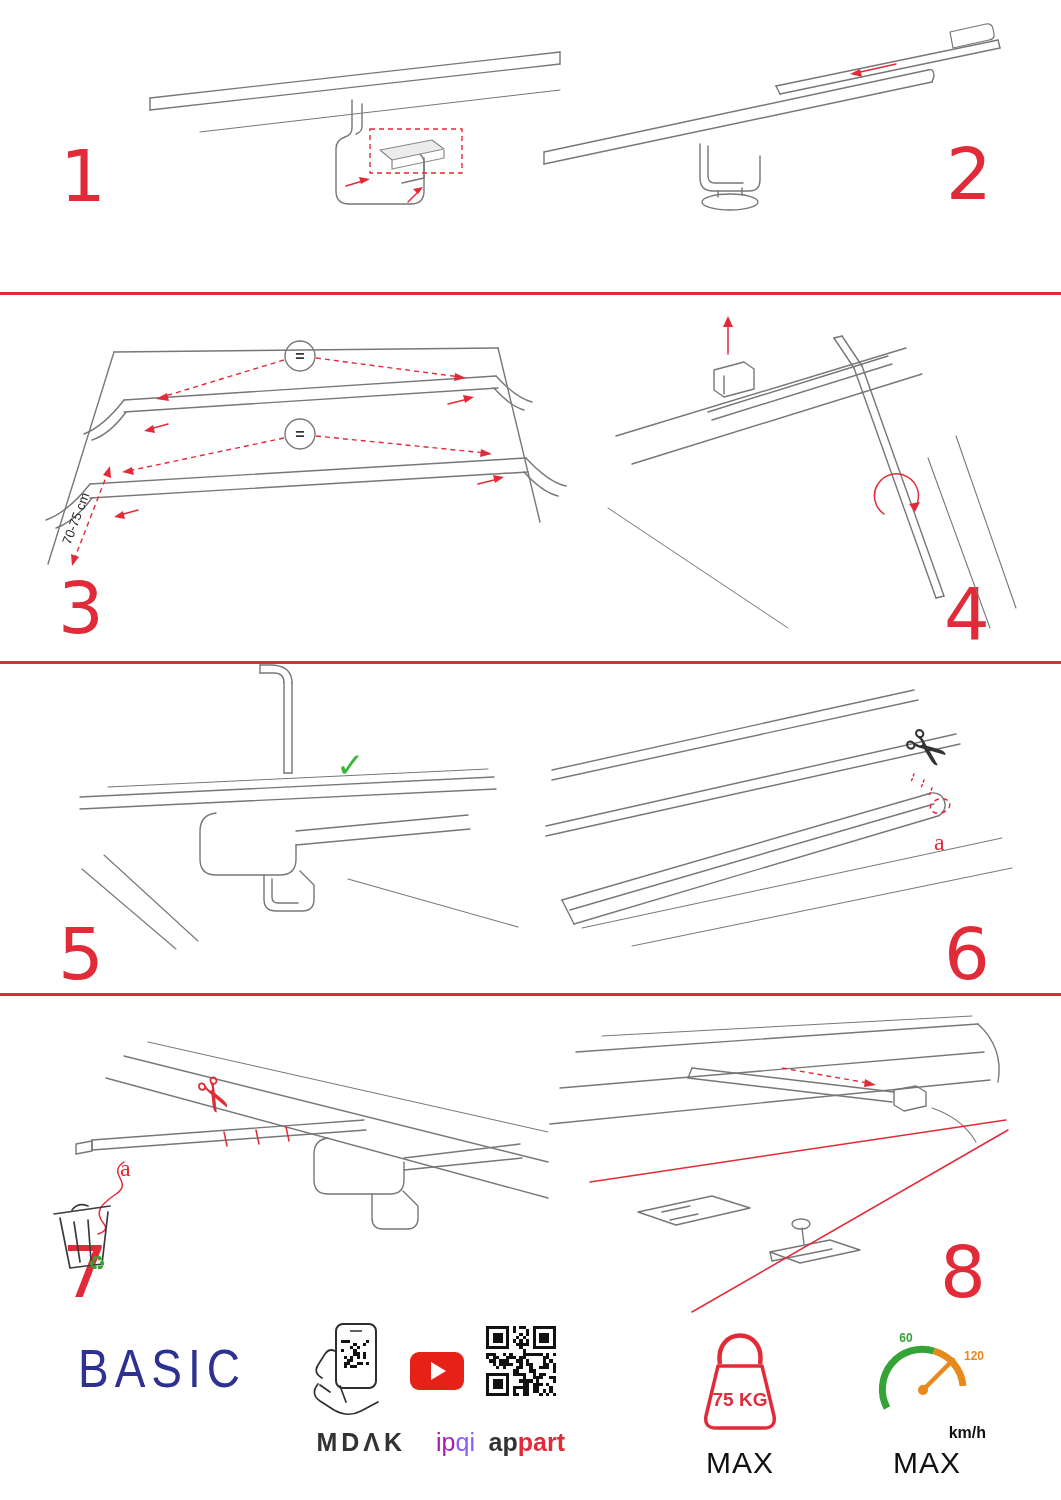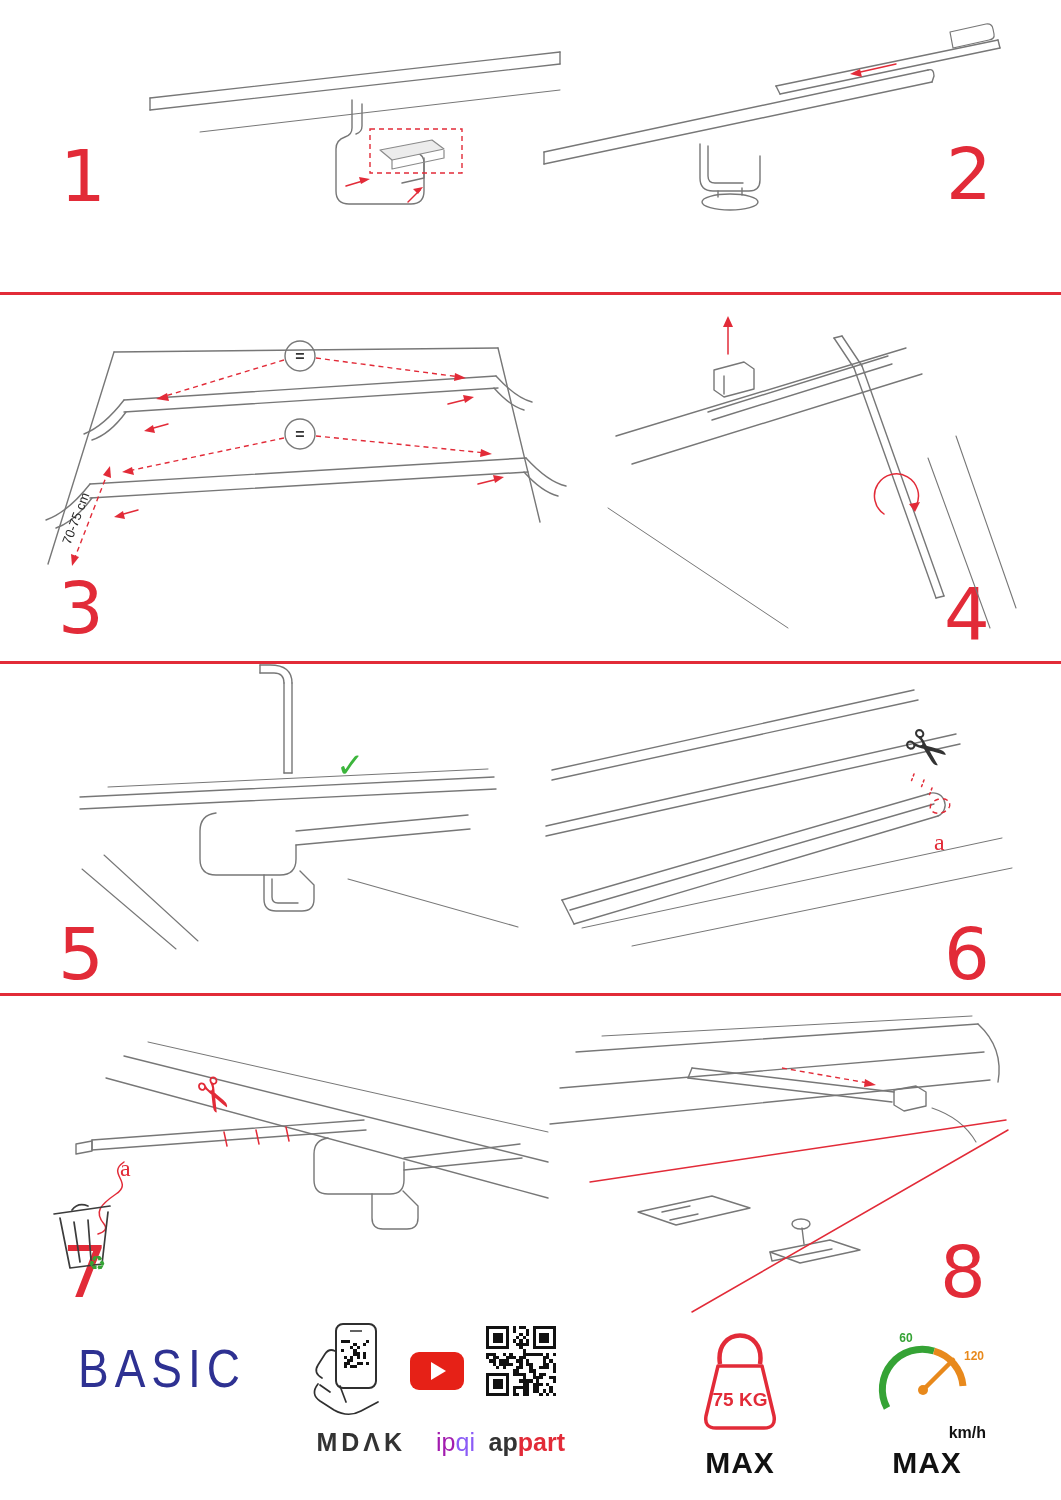--- a/index.html
+++ b/index.html
@@ -26,21 +26,21 @@
   .brand-sub .red-part{color:#e22b38}
   .logo-word{position:absolute;top:1428px;font-size:25px;color:#333;text-align:right}
   .mdak{left:296px;width:110px;letter-spacing:4px;font-weight:bold}
   .ipqi{left:400px;width:75px}
   .ipqi .gray{color:#a21caf}
   .ipqi .red{color:#8b5cf6}
   .apline{left:480px;width:85px;font-weight:bold}
   .apline .red{color:#e22b38}
   .yt-badge{position:absolute;left:410px;top:1352px;width:54px;height:38px;background:#e62117;border-radius:9px;display:flex;align-items:center;justify-content:center}
   .yt-tri{width:0;height:0;border-left:15px solid #fff;border-top:9px solid transparent;border-bottom:9px solid transparent;margin-left:3px}
-  .max-label{position:absolute;font-size:30px;font-weight:bold;color:#111;text-align:center;letter-spacing:1px}
+  .max-label{position:absolute;font-size:30px;font-weight:normal;color:#111;text-align:center;letter-spacing:1px}
   .kmh-label{position:absolute;font-size:16px;font-weight:bold;color:#111;text-align:right}
 </style>
 </head>
 <body>
 
 <div id="page">
 
   <div class="step-num" style="left:60px;top:140px">1</div>
   <div class="step-num" style="left:946px;top:138px">2</div>
 

